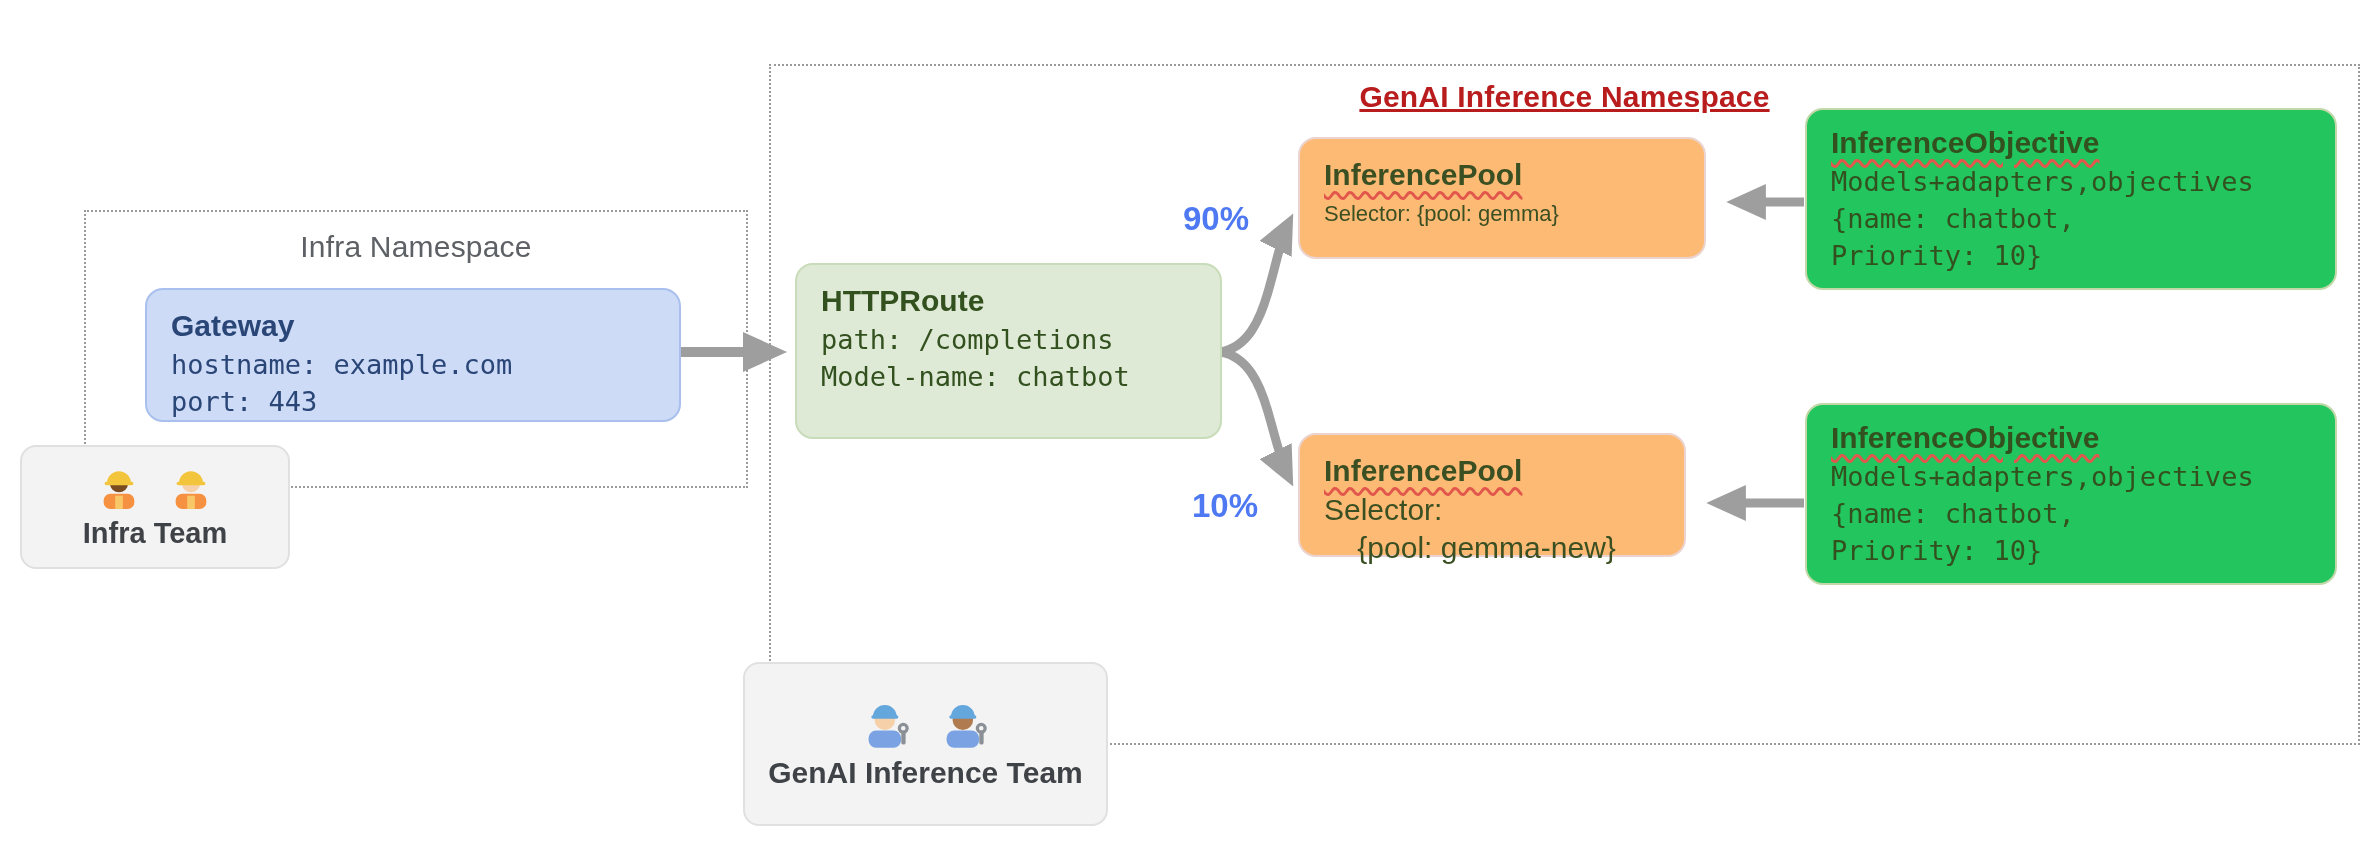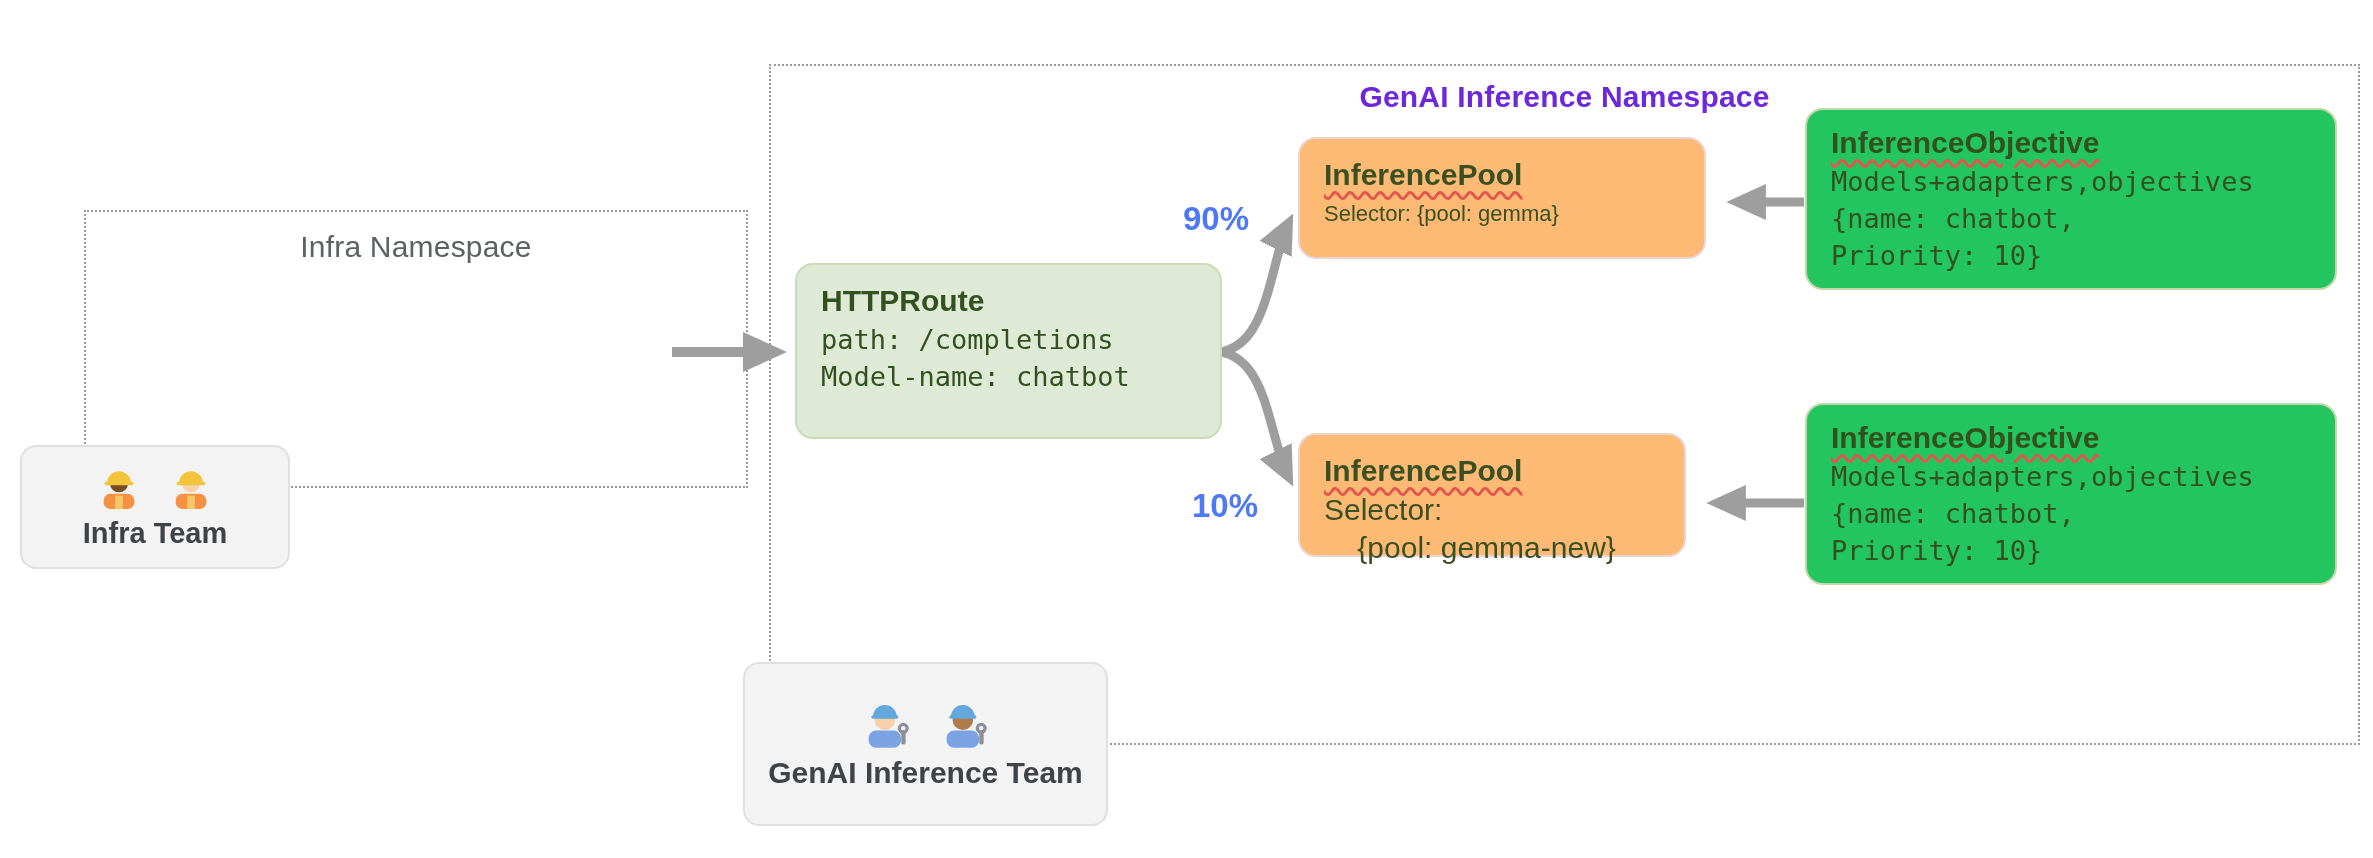--- a/index.html
+++ b/index.html
@@ -17,21 +17,21 @@
     border: 2px dotted #9a9a9a;
     background: transparent;
   }
   .ns-label {
     position: absolute;
     text-align: center;
     color: #5d6165;
     font-size: 30px;
     letter-spacing: 0.2px;
   }
-  .ns-label.bold { font-weight: bold; color: #6d28d9; }
+  .ns-label.bold { font-weight: bold; color: #b91c1c; text-decoration: underline; }
   .card {
     position: absolute;
     border-radius: 18px;
     padding: 16px 24px;
   }
   .card-title {
     font-weight: bold;
     font-size: 30px;
     line-height: 40px;
   }
@@ -99,20 +99,25 @@
     <path d="M 672 352 L 774 352" stroke="#9e9e9e" stroke-width="10" fill="none" marker-end="url(#ah)"></path>
     <path d="M 1221 352 C 1248 347 1260 320 1268 292 C 1277 261 1281 238 1288 224" stroke="#9e9e9e" stroke-width="9" fill="none" marker-end="url(#ah)"></path>
     <path d="M 1221 352 C 1248 357 1260 384 1268 412 C 1277 443 1281 462 1288 476" stroke="#9e9e9e" stroke-width="9" fill="none" marker-end="url(#ah)"></path>
     <path d="M 1804 202 L 1738 202" stroke="#9e9e9e" stroke-width="9" fill="none" marker-end="url(#ah)"></path>
     <path d="M 1804 503 L 1718 503" stroke="#9e9e9e" stroke-width="9" fill="none" marker-end="url(#ah)"></path>
   </svg>
 
   <div class="pct-label" style="left:1183px; top:200px;">90%</div>
   <div class="pct-label" style="left:1192px; top:487px;">10%</div>
 
+  <div class="card gateway-card" style="left:145px; top:288px; width:536px; height:134px;">
+    <div class="card-title">Gateway</div>
+    <div class="card-line mono">hostname: example.com</div>
+    <div class="card-line mono">port: 443</div>
+  </div>
 
   <div class="card route-card" style="left:795px; top:263px; width:427px; height:176px;">
     <div class="card-title">HTTPRoute</div>
     <div class="card-line mono">path: /completions</div>
     <div class="card-line mono">Model-name: chatbot</div>
   </div>
 
   <div class="card pool-card" style="left:1298px; top:137px; width:408px; height:122px;">
     <div class="card-title">
       <span class="squiggle">InferencePool</span>

